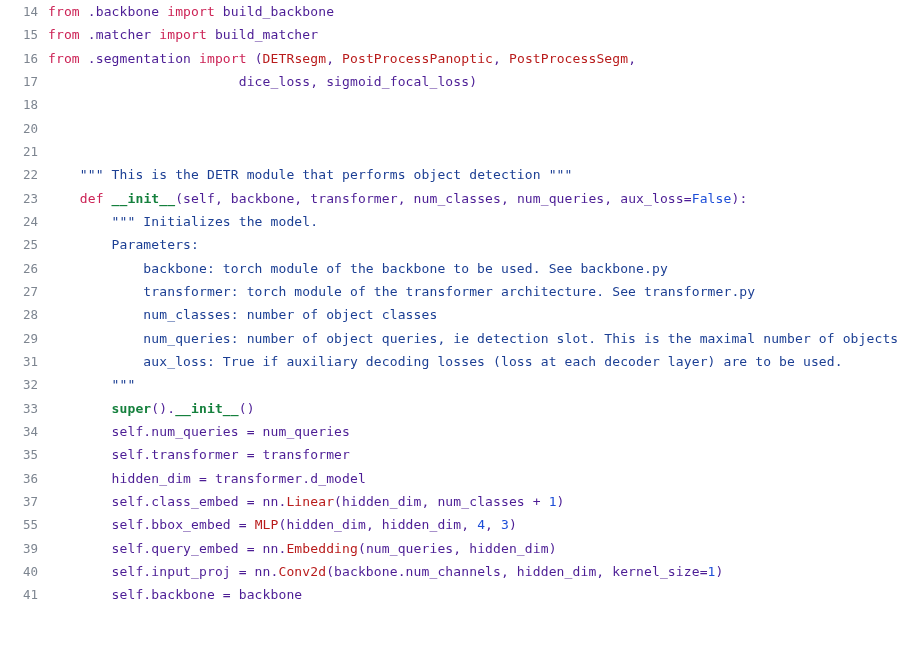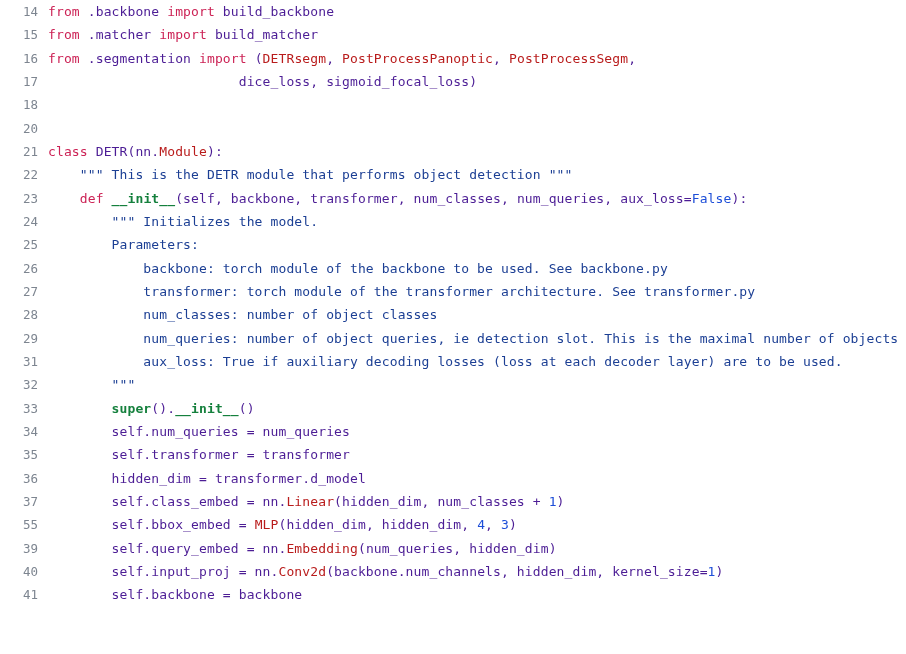--- a/index.html
+++ b/index.html
@@ -56,21 +56,21 @@
 <body>
 
 <div id="code-viewer">
   <div id="code-lines">
       <div class="code-line"><span class="line-number">14</span><span class="line-content"><span class="tok-keyword">from</span><span class="tok-plain"> .backbone </span><span class="tok-keyword">import</span><span class="tok-plain"> build_backbone</span></span></div>
       <div class="code-line"><span class="line-number">15</span><span class="line-content"><span class="tok-keyword">from</span><span class="tok-plain"> .matcher </span><span class="tok-keyword">import</span><span class="tok-plain"> build_matcher</span></span></div>
       <div class="code-line"><span class="line-number">16</span><span class="line-content"><span class="tok-keyword">from</span><span class="tok-plain"> .segmentation </span><span class="tok-keyword">import</span><span class="tok-plain"> (</span><span class="tok-class">DETRsegm</span><span class="tok-plain">, </span><span class="tok-class">PostProcessPanoptic</span><span class="tok-plain">, </span><span class="tok-class">PostProcessSegm</span><span class="tok-plain">,</span></span></div>
       <div class="code-line"><span class="line-number">17</span><span class="line-content"><span class="tok-plain">                        dice_loss, sigmoid_focal_loss)</span></span></div>
       <div class="code-line"><span class="line-number">18</span><span class="line-content"><span class="tok-plain"></span></span></div>
       <div class="code-line"><span class="line-number">20</span><span class="line-content"><span class="tok-plain"></span></span></div>
-      <div class="code-line"><span class="line-number">21</span><span class="line-content"><span class="tok-keyword">class</span><span class="tok-plain"> DETR(nn.</span><span class="tok-class">Module</span><span class="tok-plain">):</span></span></div>
+      <div class="code-line"><span class="line-number">21</span></div>
       <div class="code-line"><span class="line-number">22</span><span class="line-content"><span class="tok-plain">    </span><span class="tok-string">""" This is the DETR module that performs object detection """</span></span></div>
       <div class="code-line"><span class="line-number">23</span><span class="line-content"><span class="tok-plain">    </span><span class="tok-keyword">def</span><span class="tok-plain"> </span><span class="tok-builtin">__init__</span><span class="tok-plain">(self, backbone, transformer, num_classes, num_queries, aux_loss=</span><span class="tok-number">False</span><span class="tok-plain">):</span></span></div>
       <div class="code-line"><span class="line-number">24</span><span class="line-content"><span class="tok-plain">        </span><span class="tok-string">""" Initializes the model.</span></span></div>
       <div class="code-line"><span class="line-number">25</span><span class="line-content"><span class="tok-string">        Parameters:</span></span></div>
       <div class="code-line"><span class="line-number">26</span><span class="line-content"><span class="tok-string">            backbone: torch module of the backbone to be used. See backbone.py</span></span></div>
       <div class="code-line"><span class="line-number">27</span><span class="line-content"><span class="tok-string">            transformer: torch module of the transformer architecture. See transformer.py</span></span></div>
       <div class="code-line"><span class="line-number">28</span><span class="line-content"><span class="tok-string">            num_classes: number of object classes</span></span></div>
       <div class="code-line"><span class="line-number">29</span><span class="line-content"><span class="tok-string">            num_queries: number of object queries, ie detection slot. This is the maximal number of objects</span></span></div>
       <div class="code-line"><span class="line-number">31</span><span class="line-content"><span class="tok-string">            aux_loss: True if auxiliary decoding losses (loss at each decoder layer) are to be used.</span></span></div>
       <div class="code-line"><span class="line-number">32</span><span class="line-content"><span class="tok-plain">        </span><span class="tok-string">"""</span></span></div>

